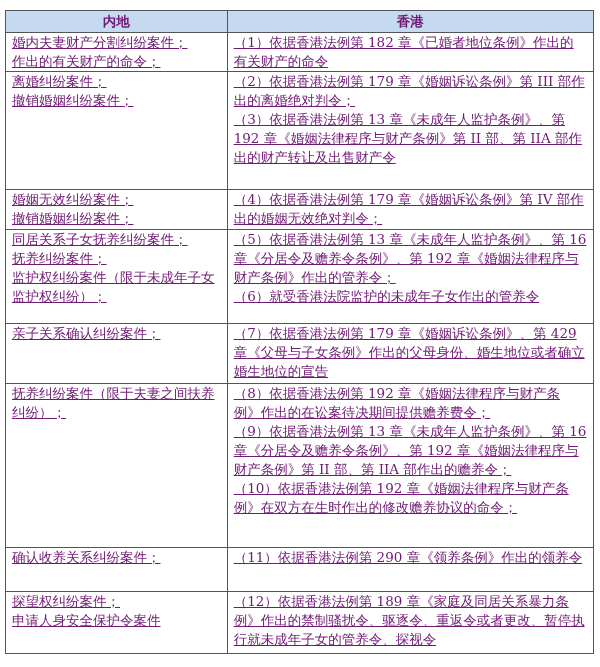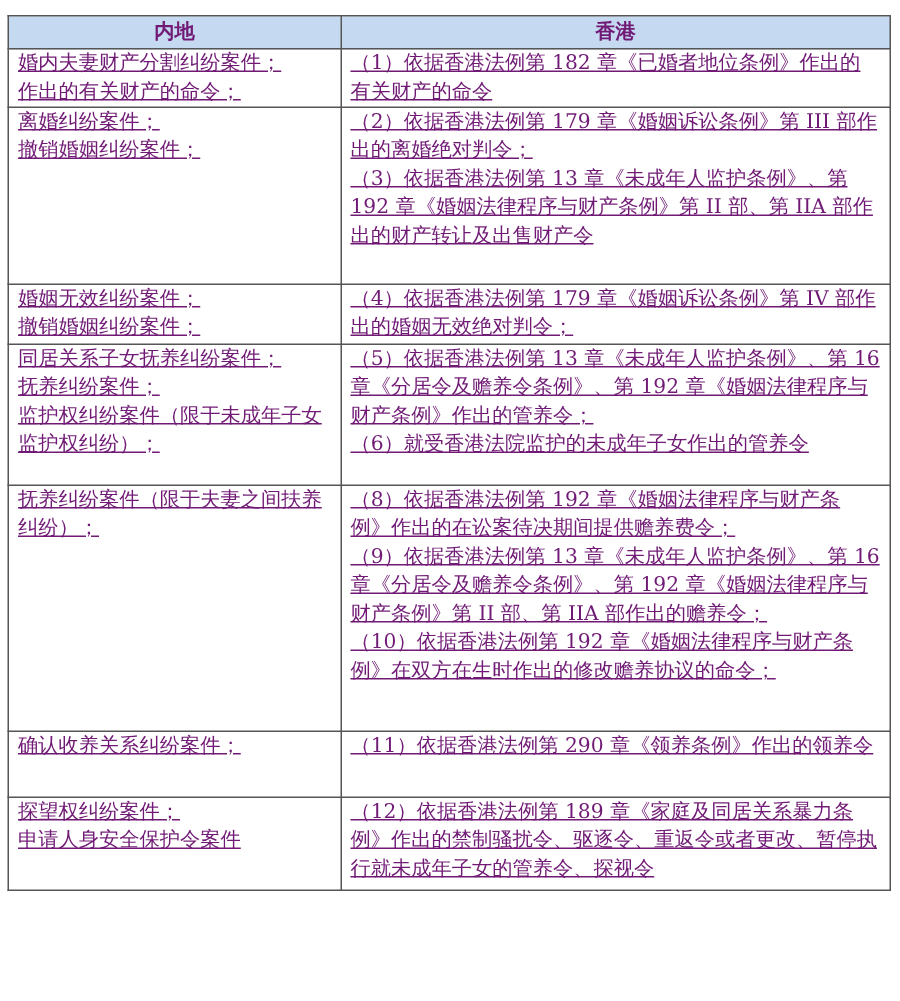--- a/index.html
+++ b/index.html
@@ -73,20 +73,28 @@
       <td>
         <span class="line">同居关系子女抚养纠纷案件；</span>
         <span class="line">抚养纠纷案件；</span>
         <span class="line">监护权纠纷案件（限于未成年子女监护权纠纷）；</span>
       </td>
       <td class="hk">
         <span class="item">（5）依据香港法例第 13 章《未成年人监护条例》、第 16 章《分居令及赡养令条例》、第 192 章《婚姻法律程序与财产条例》作出的管养令；</span>
         <span class="item">（6）就受香港法院监护的未成年子女作出的管养令</span>
       </td>
     </tr>
+    <tr style="height:60px">
+      <td>
+        <span class="line">亲子关系确认纠纷案件；</span>
+      </td>
+      <td class="hk">
+        <span class="item">（7）依据香港法例第 179 章《婚姻诉讼条例》、第 429 章《父母与子女条例》作出的父母身份、婚生地位或者确立婚生地位的宣告</span>
+      </td>
+    </tr>
     <tr style="height:164px">
       <td>
         <span class="line">抚养纠纷案件（限于夫妻之间扶养纠纷）；</span>
       </td>
       <td class="hk">
         <span class="item">（8）依据香港法例第 192 章《婚姻法律程序与财产条例》作出的在讼案待决期间提供赡养费令；</span>
         <span class="item">（9）依据香港法例第 13 章《未成年人监护条例》、第 16 章《分居令及赡养令条例》、第 192 章《婚姻法律程序与财产条例》第 II 部、第 IIA 部作出的赡养令；</span>
         <span class="item">（10）依据香港法例第 192 章《婚姻法律程序与财产条例》在双方在生时作出的修改赡养协议的命令；</span>
       </td>
     </tr>

